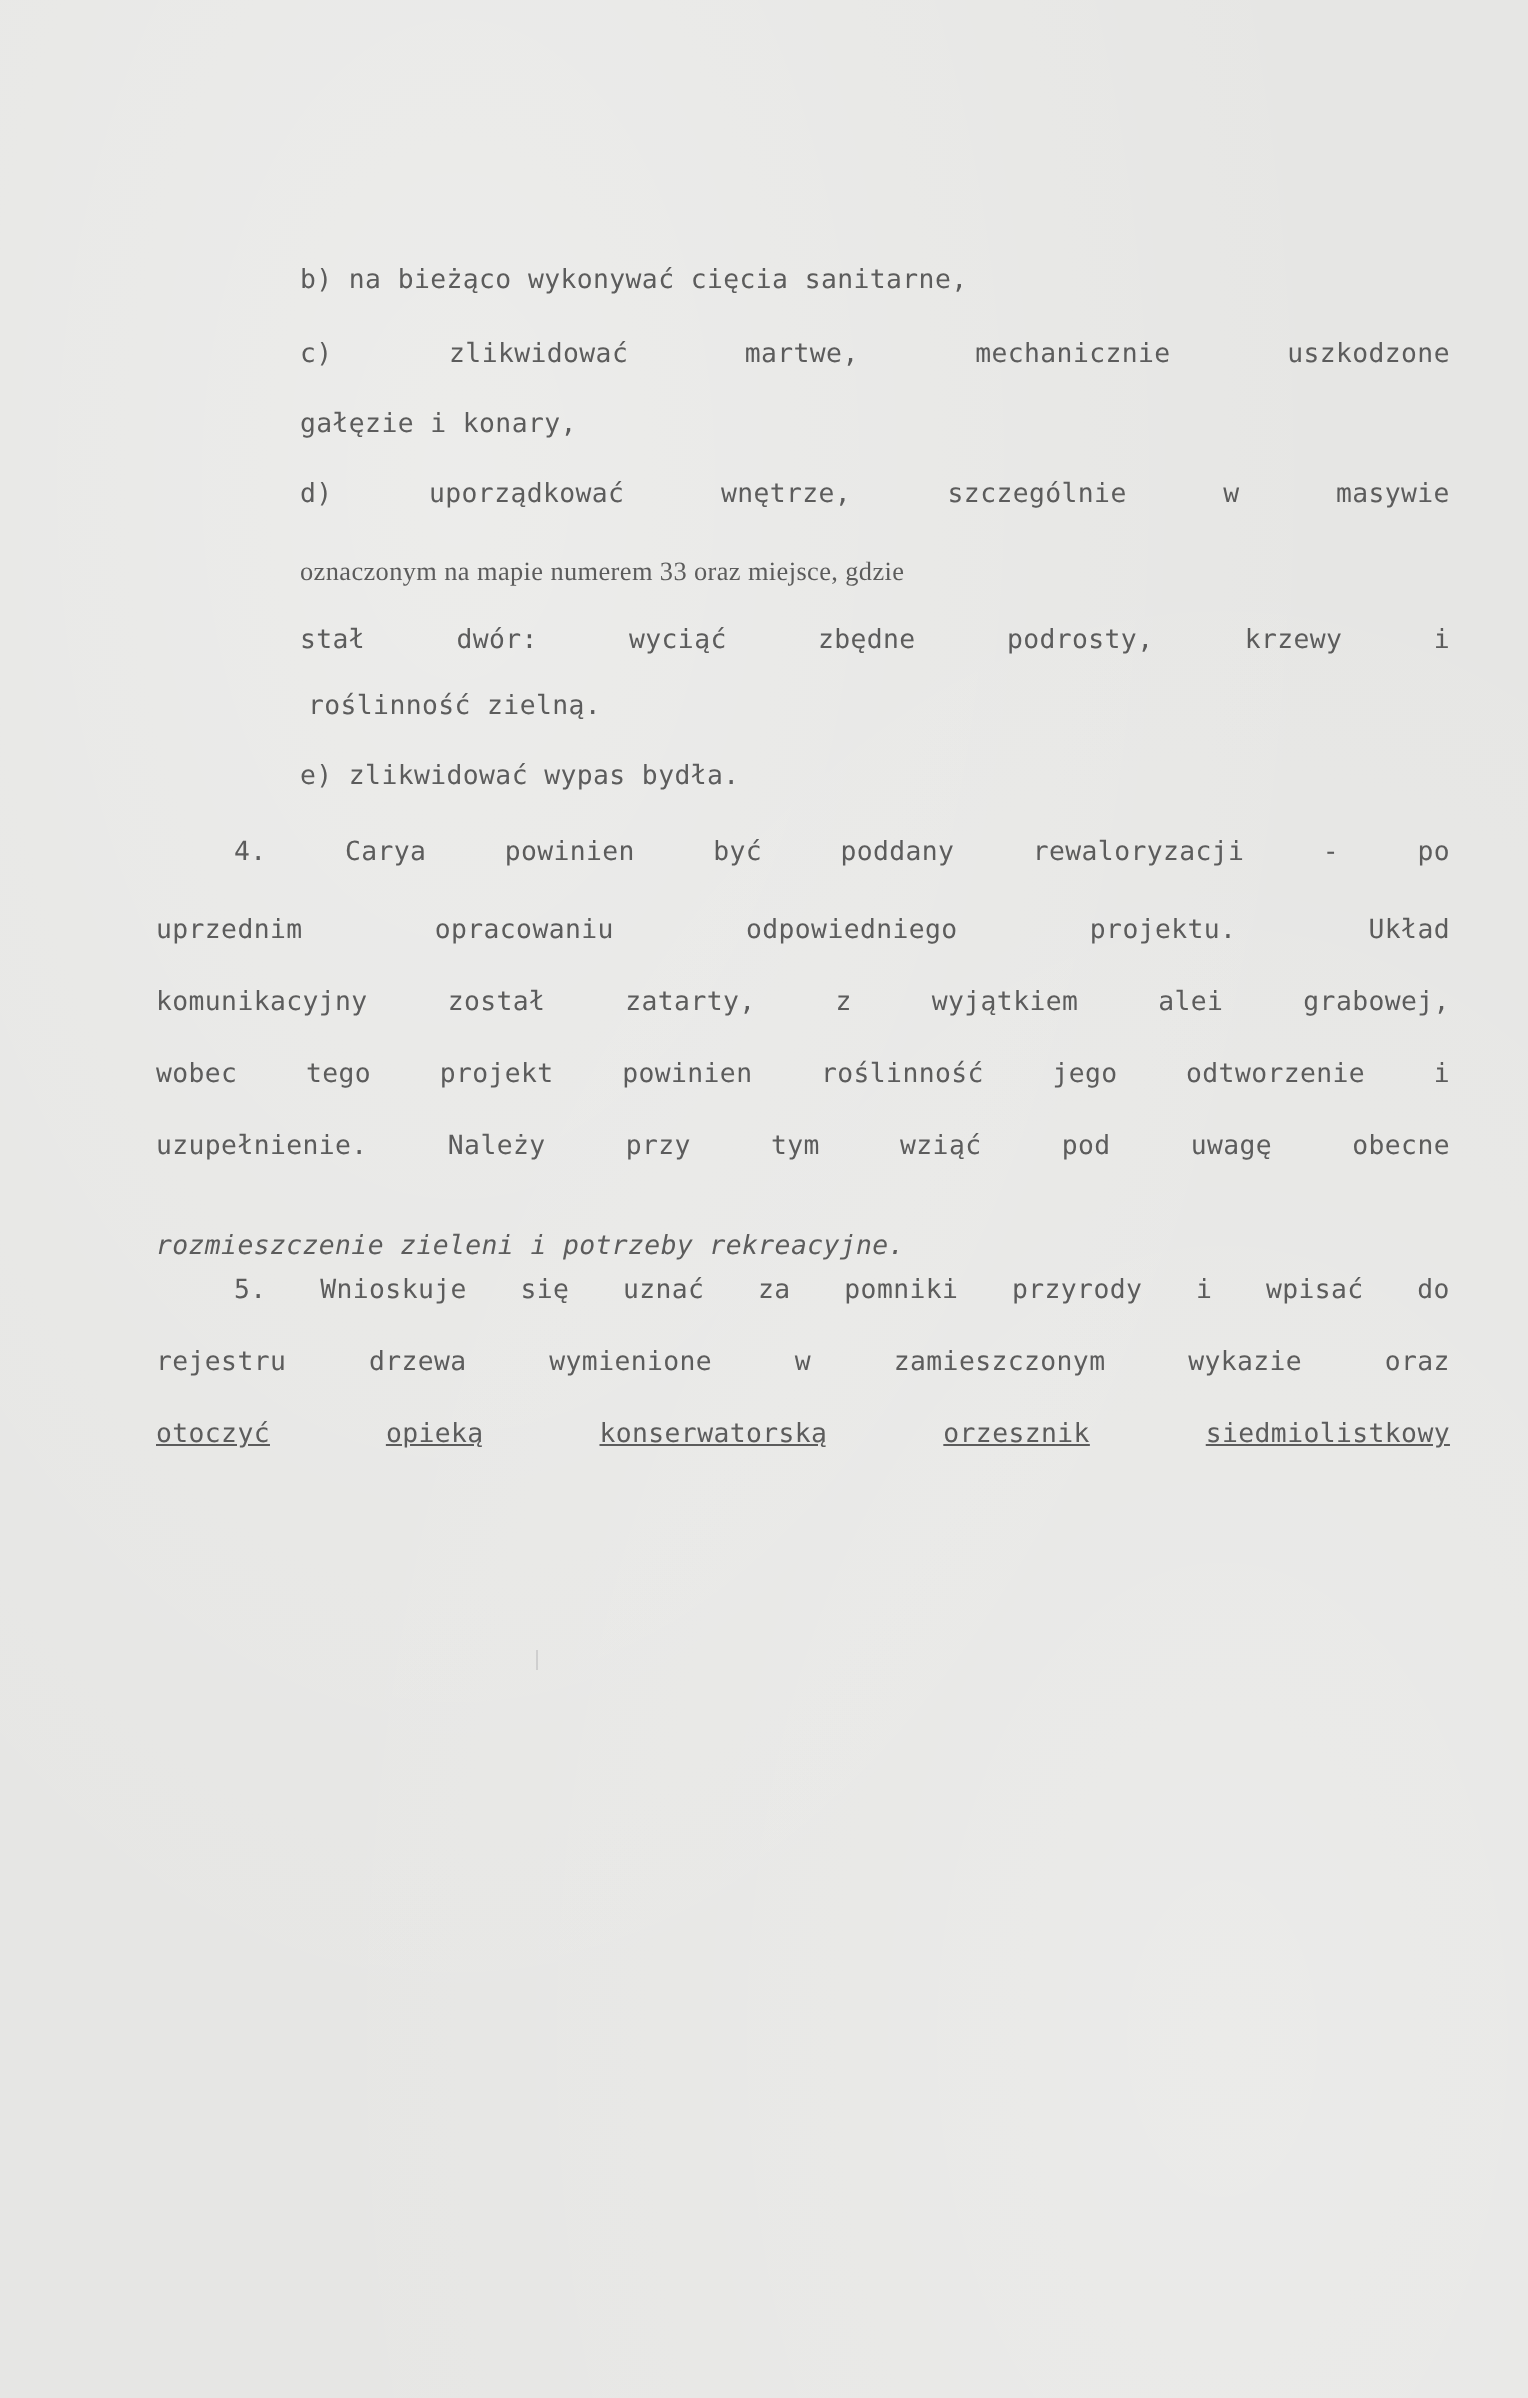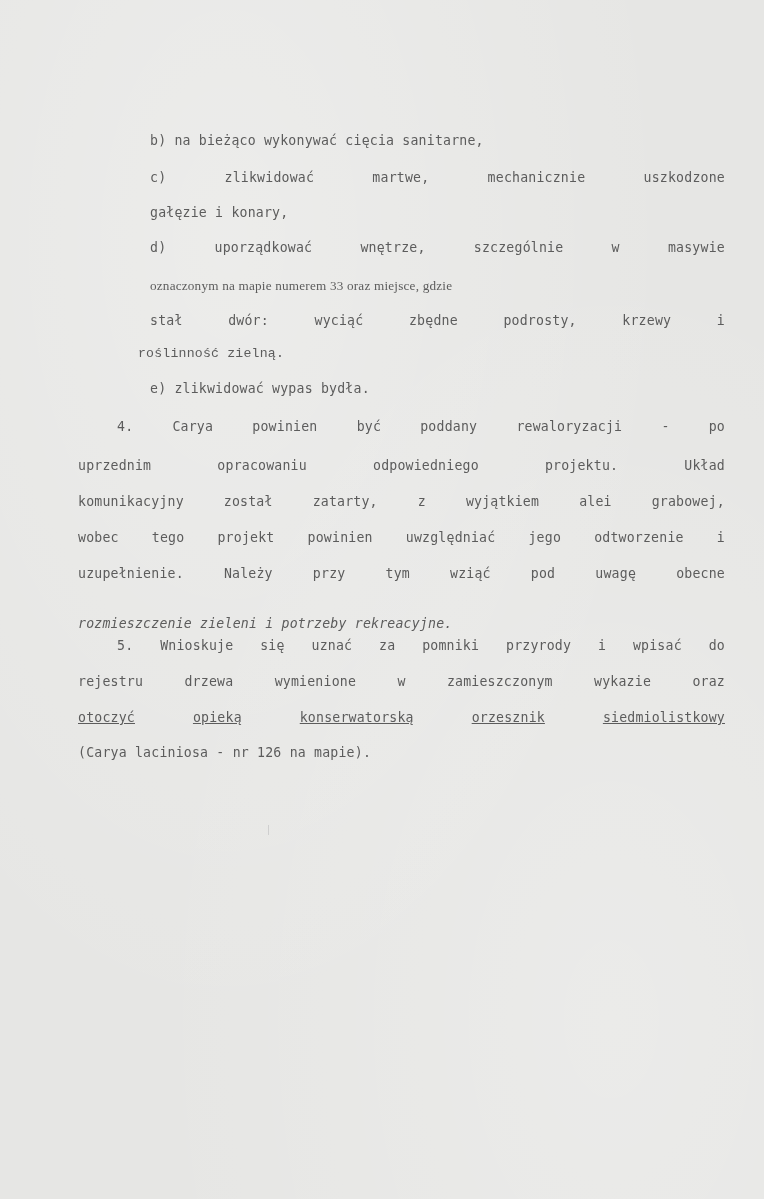--- a/index.html
+++ b/index.html
@@ -77,21 +77,21 @@
   <div class="line just" style="left:150px; top:313px; width:575px;">
     <span>stał</span>
     <span>dwór:</span>
     <span>wyciąć</span>
     <span>zbędne</span>
     <span>podrosty,</span>
     <span>krzewy</span>
     <span>i</span>
   </div>
 
-  <div class="line" style="left:138px; top:346px;font-family:Liberation Mono, monospace;">roślinność zielną.</div>
+  <div class="line" style="left:154px; top:346px;">roślinność zielną.</div>
 
   <div class="line" style="left:150px; top:381px;">e) zlikwidować wypas bydła.</div>
 
   <div class="line just" style="left:117px; top:419px; width:608px;">
     <span>4.</span>
     <span>Carya</span>
     <span>powinien</span>
     <span>być</span>
     <span>poddany</span>
     <span>rewaloryzacji</span>
@@ -115,21 +115,21 @@
     <span>odpowiedniego</span>
     <span>projektu.</span>
     <span>Układ</span>
   </div>
 
   <div class="line just" style="left:78px; top:530px; width:647px;">
     <span>wobec</span>
     <span>tego</span>
     <span>projekt</span>
     <span>powinien</span>
-    <span>uwzględniać</span>
+    <span>roślinność</span>
     <span>jego</span>
     <span>odtworzenie</span>
     <span>i</span>
   </div>
 
   <div class="line just" style="left:78px; top:566px; width:647px;">
     <span>uzupełnienie.</span>
     <span>Należy</span>
     <span>przy</span>
     <span>tym</span>
@@ -165,16 +165,15 @@
   </div>
 
   <div class="line just" style="left:78px; top:710px; width:647px;text-decoration:underline;">
     <span>otoczyć</span>
     <span>opieką</span>
     <span>konserwatorską</span>
     <span>orzesznik</span>
     <span>siedmiolistkowy</span>
   </div>
 
-  <div class="line" style="left:78px; top:745px;">(Carya laciniosa - nr 126 na mapie).</div>
 
   <div class="mark"></div>
 </div>
 
 </body></html>

